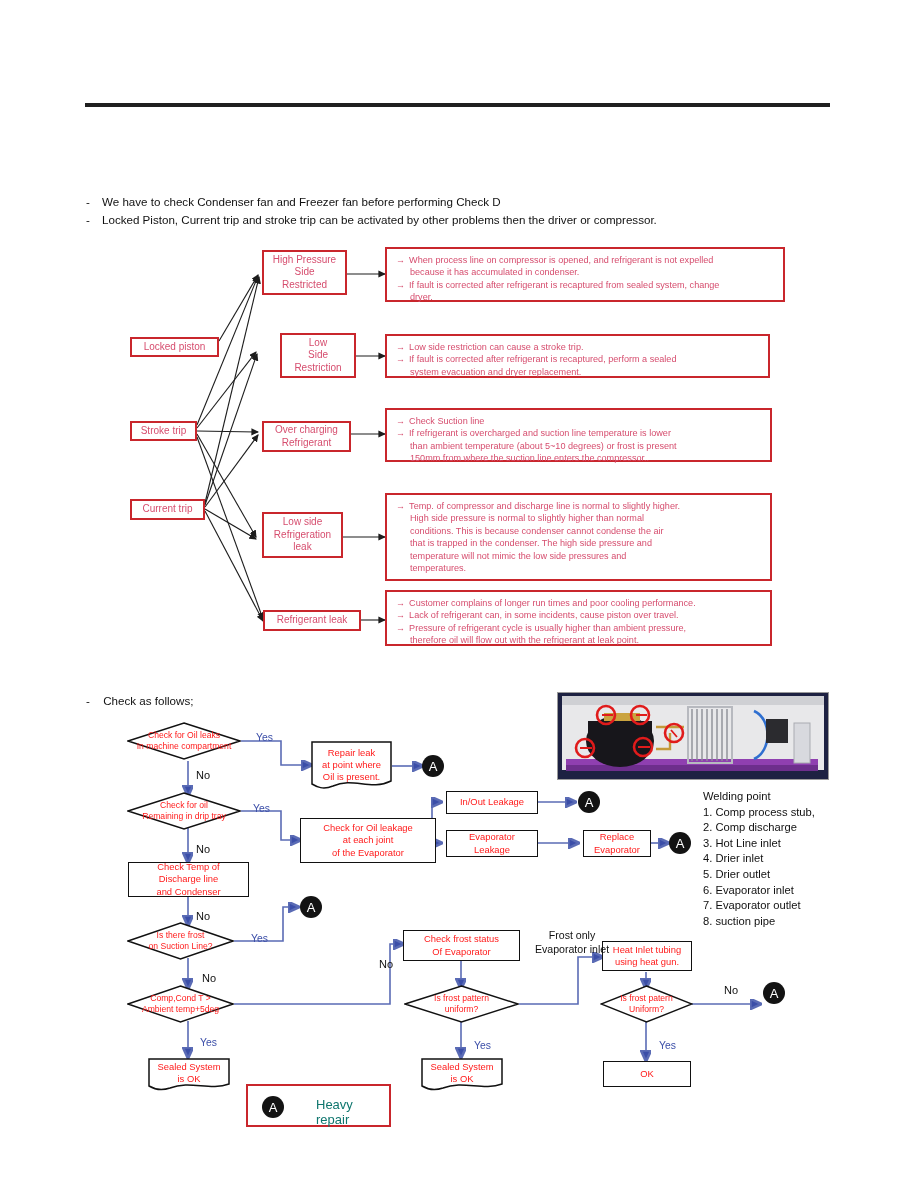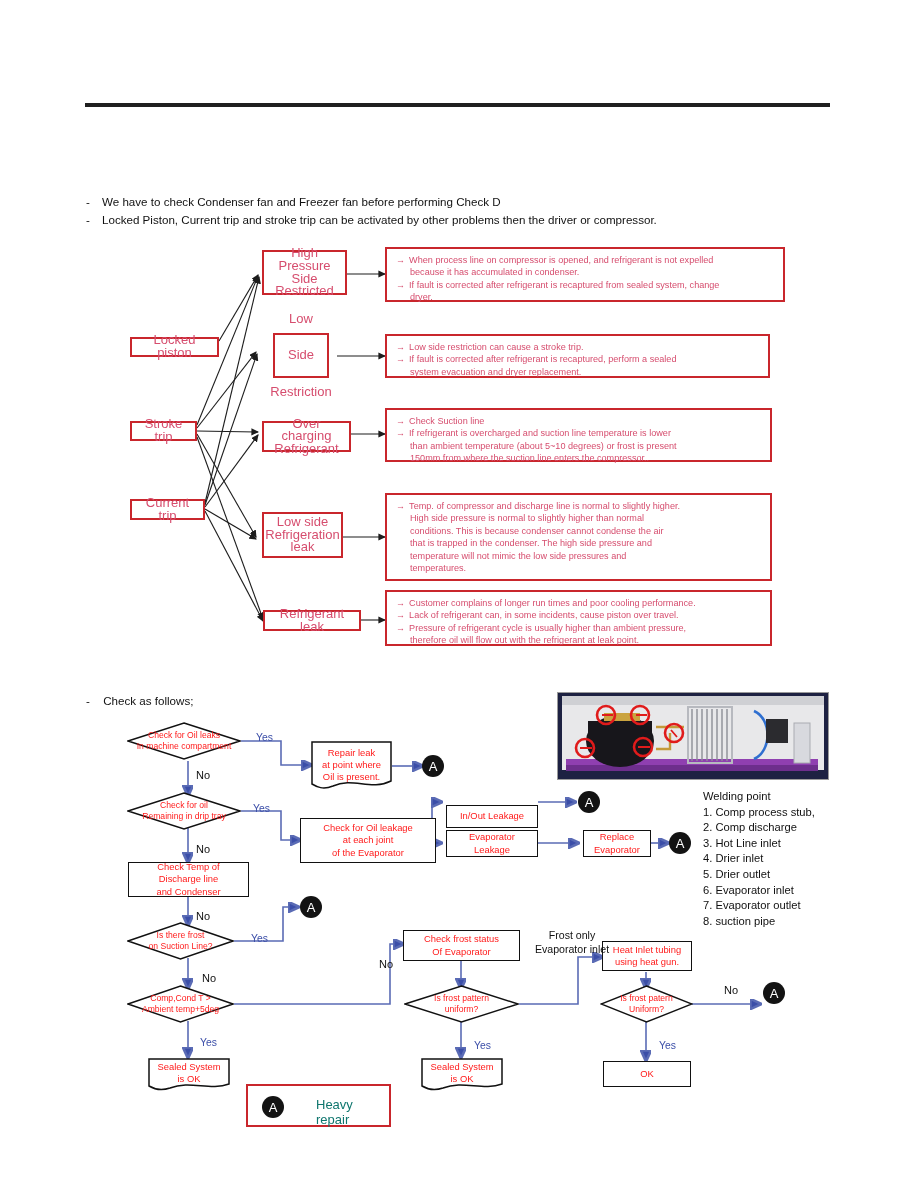--- a/index.html
+++ b/index.html
@@ -7,21 +7,21 @@
   body{width:914px;height:1191px;position:relative;
        font-family:"Liberation Sans","DejaVu Sans",sans-serif;
        color:#1a1a1a;overflow:hidden;}
   .page{position:absolute;inset:0;}
   .hrule{position:absolute;left:85px;top:103px;width:745px;height:4px;background:#1f1f1f;}
   .bullets{position:absolute;left:86px;top:193px;width:760px;font-size:11.6px;line-height:18px;color:#111;}
   .bullets .row{display:flex;gap:9px;}
   .bullets .dash{width:7px;flex:none;}
   
   .rbox{position:absolute;border:2px solid #c9262c;background:#fff;box-sizing:border-box;
-        color:#d64d6e;font-size:13px;line-height:12.6px;text-align:center;
+        color:#d64d6e;font-size:10px;line-height:12.6px;text-align:center;
         display:flex;align-items:center;justify-content:center;padding:2px 3px;}
   .rdesc{position:absolute;border:2px solid #c9262c;background:#fff;box-sizing:border-box;
          color:#d64d6e;font-size:9.1px;line-height:12.4px;padding:5px 7px 5px 9px;}
   .rdesc .ln{display:flex;gap:4px;}
   .rdesc .ar{flex:none;}
   .rdesc .cont{padding-left:14px;}
   
   .fbox{position:absolute;border:1.6px solid #111;background:#fff;box-sizing:border-box;
         color:#ff1a1a;font-size:9.4px;line-height:12.2px;text-align:center;
         display:flex;flex-direction:column;align-items:center;justify-content:center;}
@@ -103,21 +103,21 @@
   </div>
   <div class="rbox" style="left:130px;top:499px;width:75px;height:21px;">
     <span>Current trip</span>
   </div>
 
   <div class="rbox" style="left:262px;top:250px;width:85px;height:45px;flex-direction:column;">
     <span>High Pressure</span>
     <span>Side</span>
     <span>Restricted</span>
   </div>
-  <div class="rbox" style="left:273px;top:333px;width:56px;height:45px;flex-direction:column;gap:24px;">
+  <div class="rbox" style="left:280px;top:333px;width:76px;height:45px;flex-direction:column;">
     <span>Low</span>
     <span>Side</span>
     <span>Restriction</span>
   </div>
   <div class="rbox" style="left:262px;top:421px;width:89px;height:31px;flex-direction:column;">
     <span>Over charging</span>
     <span>Refrigerant</span>
   </div>
   <div class="rbox" style="left:262px;top:512px;width:81px;height:46px;flex-direction:column;">
     <span>Low side</span>
@@ -372,21 +372,21 @@
       <span>Oil is present.</span>
     </div>
   </div>
 
   <div class="fbox" style="left:300px;top:818px;width:136px;height:45px;">
     <span>Check for Oil leakage</span>
     <span>at each joint</span>
     <span>of the Evaporator</span>
   </div>
 
-  <div class="fbox" style="left:446px;top:791px;width:92px;height:23px;margin-top:14px;">
+  <div class="fbox" style="left:446px;top:791px;width:92px;height:23px;">
     <span>In/Out Leakage</span>
   </div>
 
   <div class="fbox" style="left:446px;top:830px;width:92px;height:27px;">
     <span>Evaporator</span>
     <span>Leakage</span>
   </div>
 
   <div class="fbox" style="left:583px;top:830px;width:68px;height:27px;">
     <span>Replace</span>

